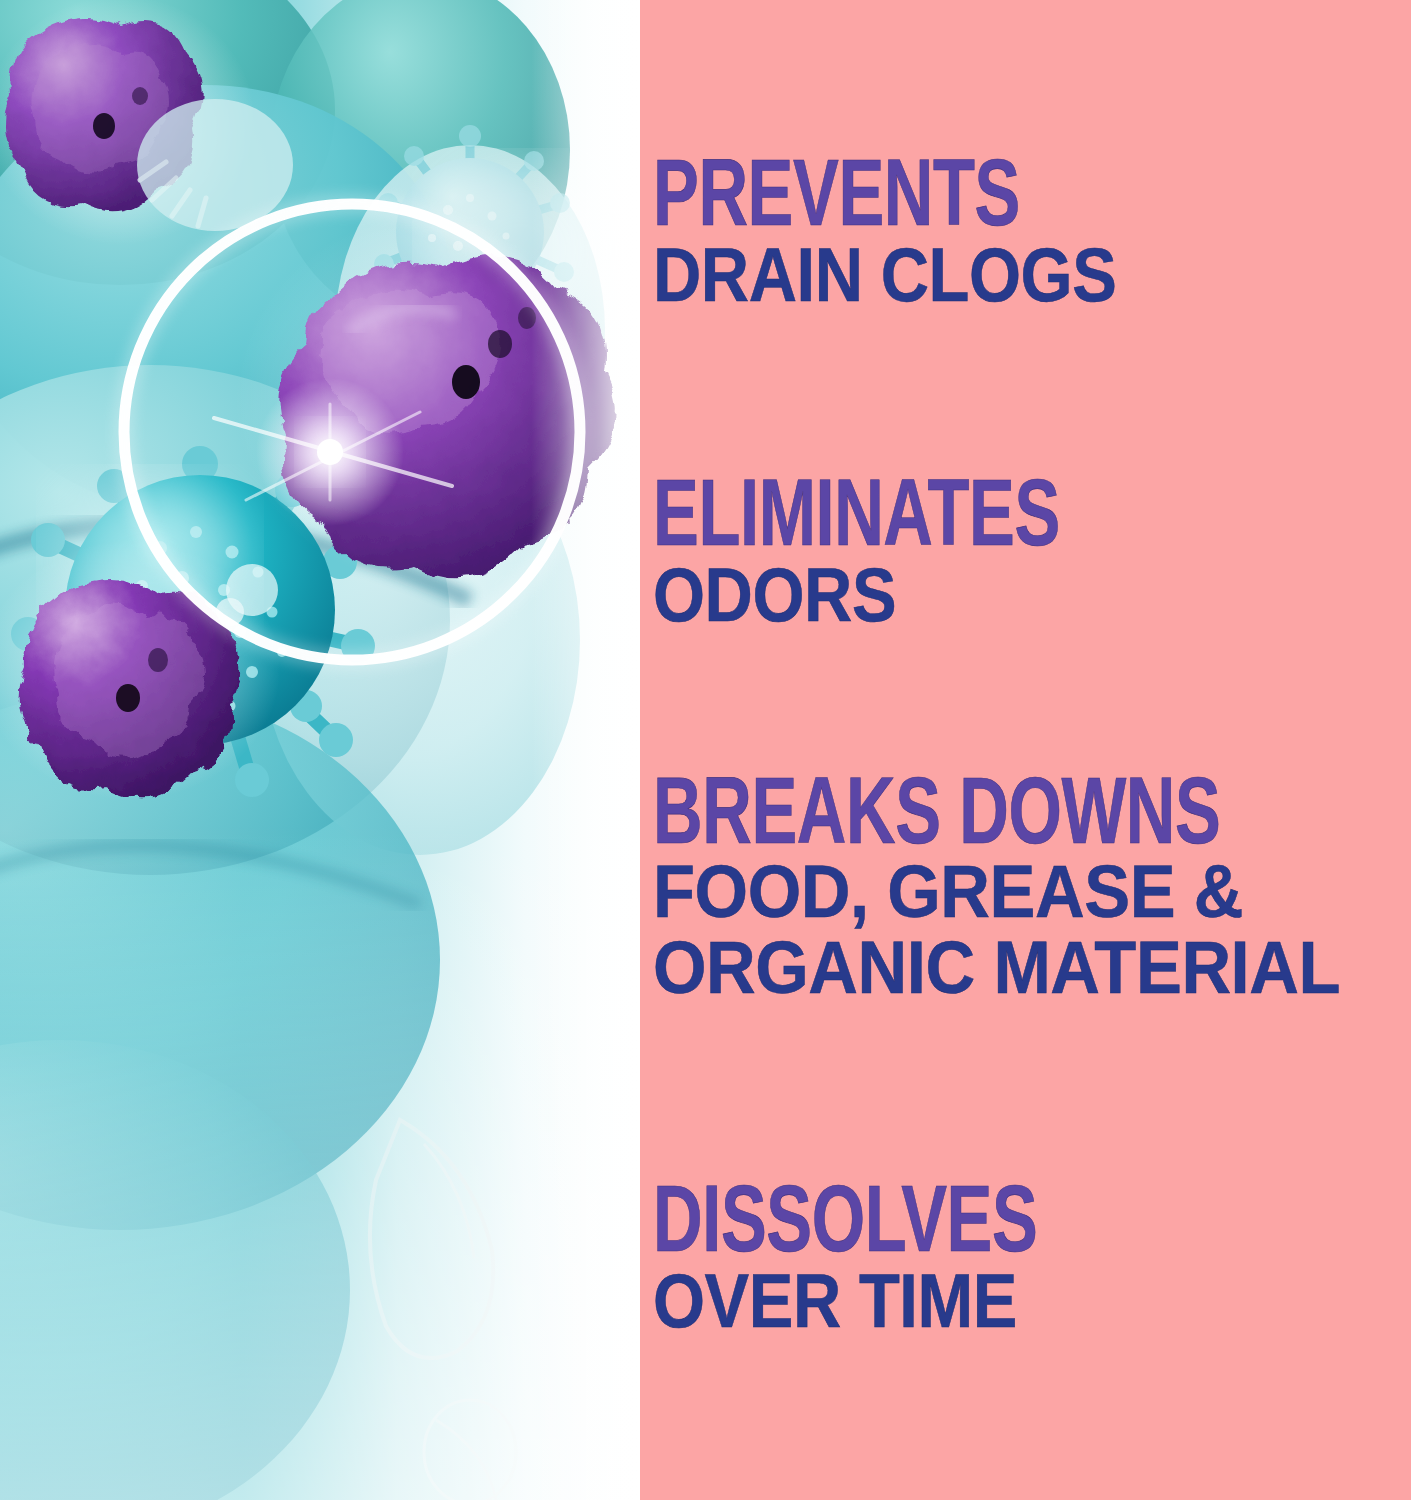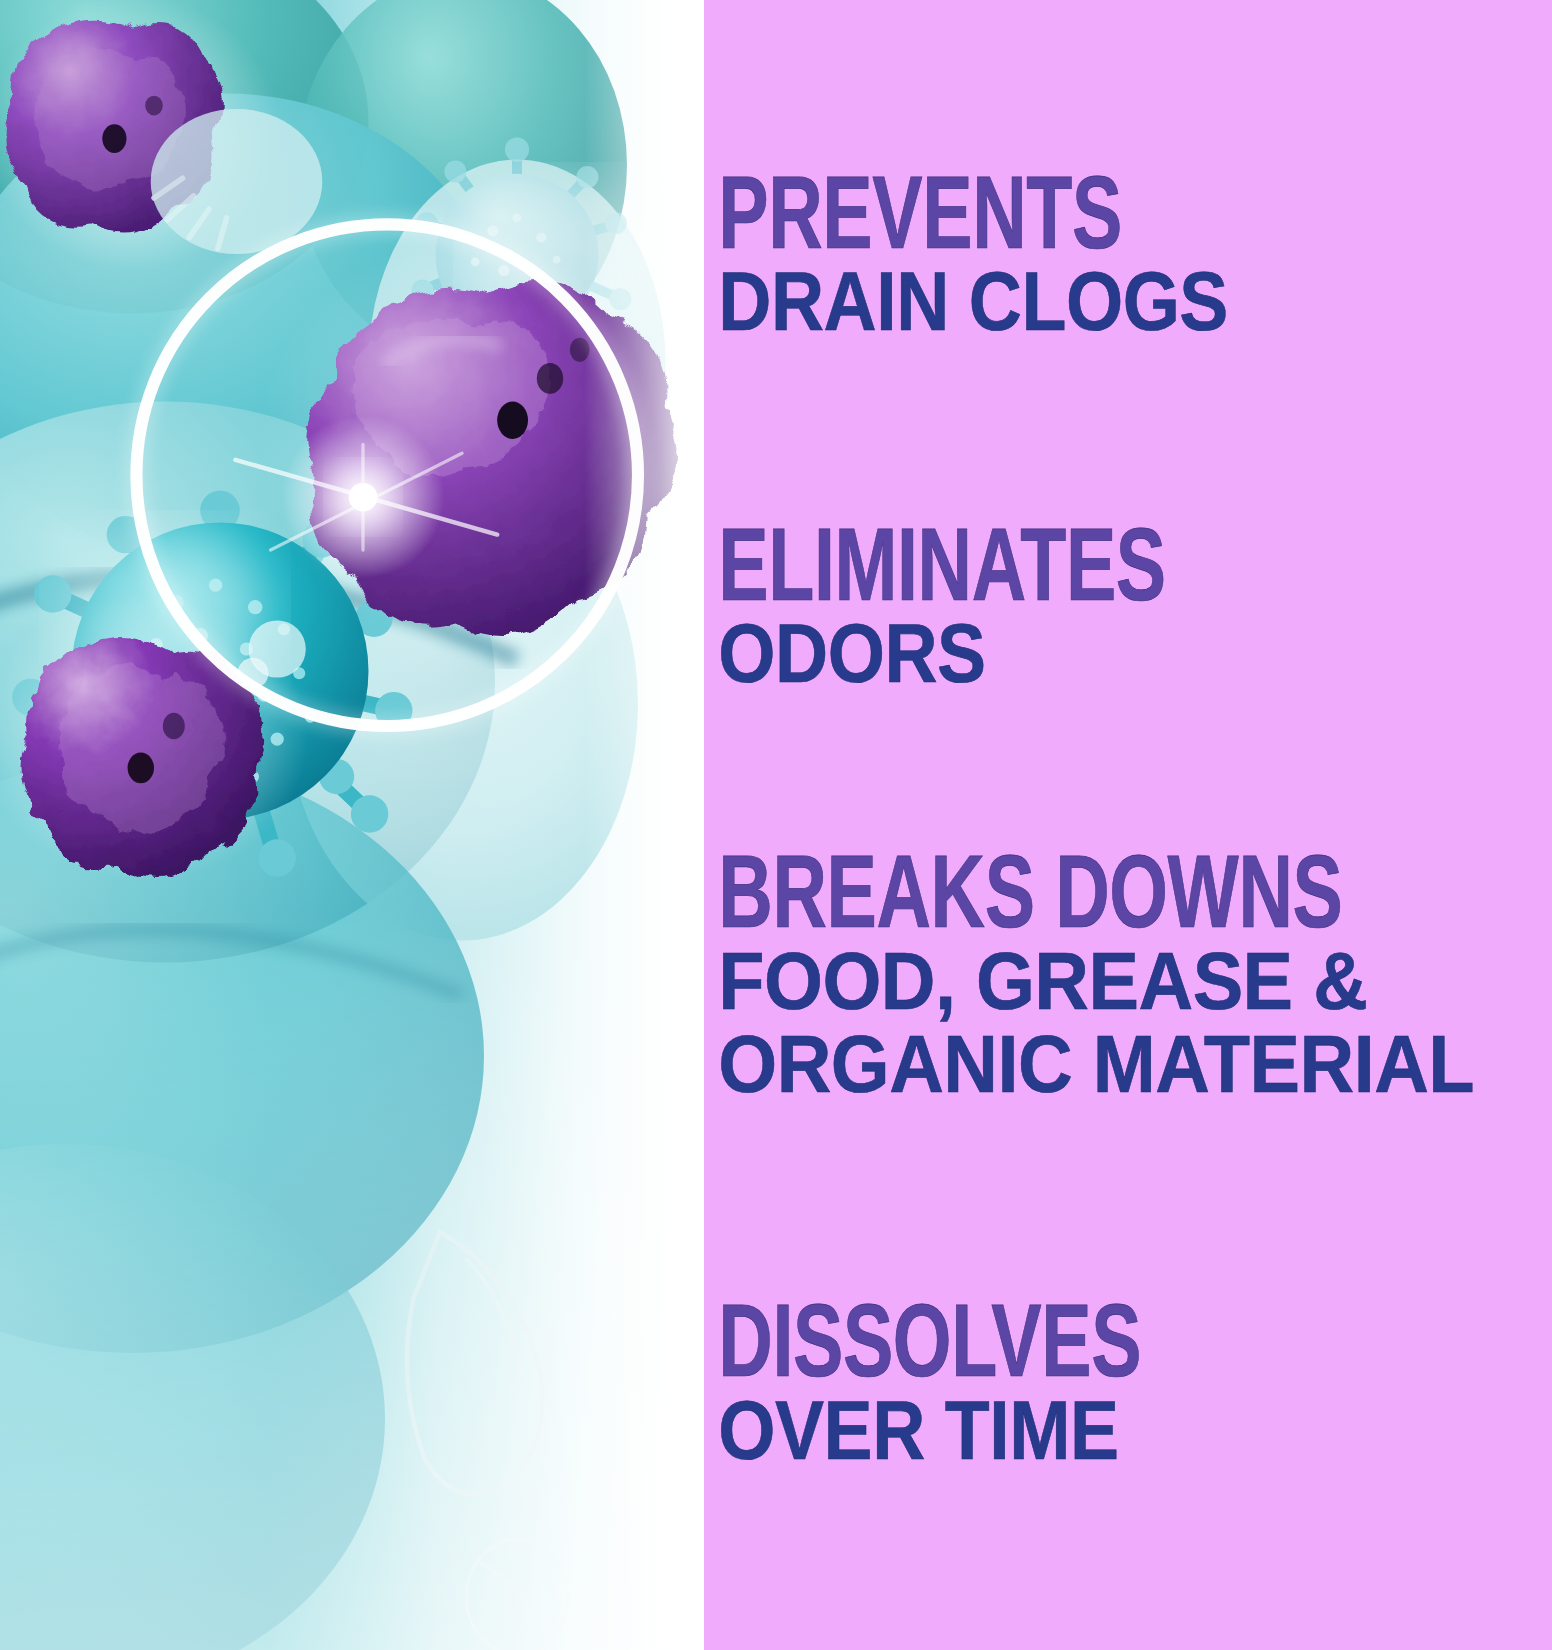--- a/index.html
+++ b/index.html
@@ -3,21 +3,21 @@
 <meta charset="utf-8">
 <style>
   html,body{margin:0;padding:0;}
   body{
     width:1411px;height:1500px;
     background:#ffffff;
     font-family:"Liberation Sans", sans-serif;
     overflow:hidden;
     position:relative;
   }
-  #stage{position:absolute;inset:0;width:1411px;height:1500px;overflow:hidden;background:#f0abfc;}
+  #stage{position:absolute;inset:0;width:1411px;height:1500px;overflow:hidden;background:#fca5a5;}
 
   
   #art{position:absolute;left:0;top:0;width:640px;height:1500px;overflow:hidden;}
   #art svg{display:block;}
 
   
   #copy{
     position:absolute;left:653px;top:0;width:758px;height:1500px;
   }
   .block{position:absolute;left:0;width:760px;}

